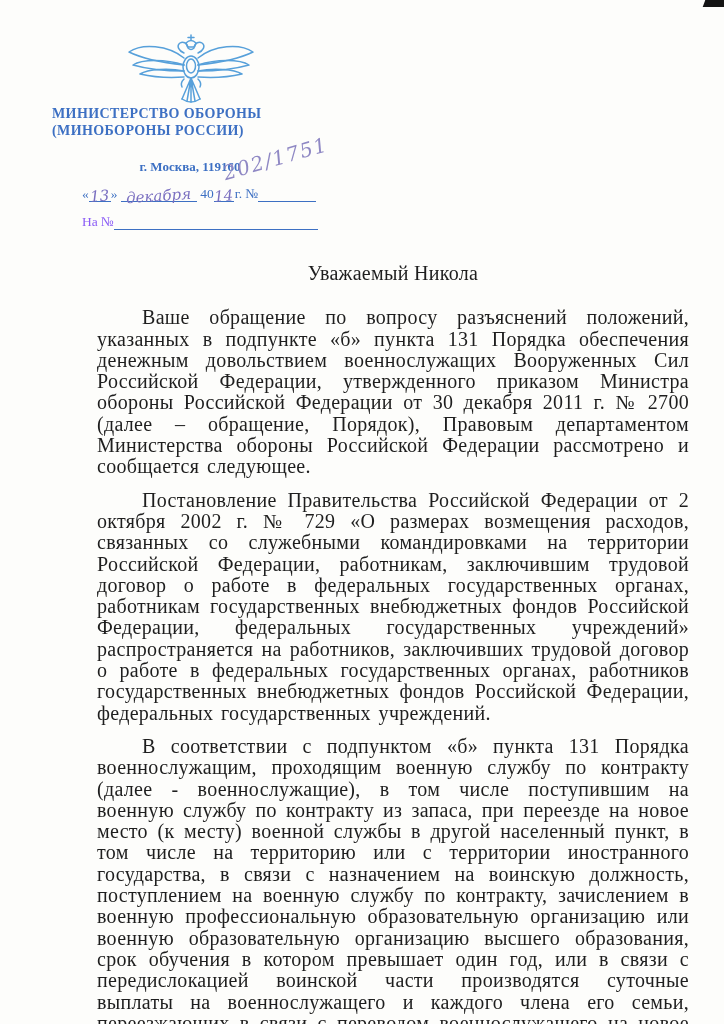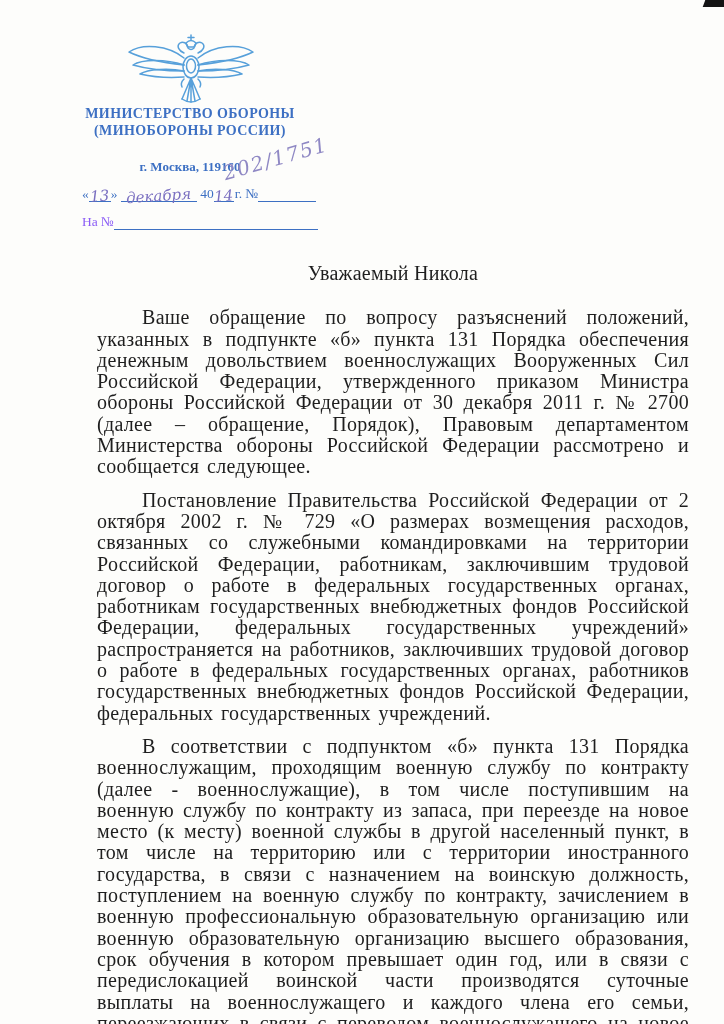--- a/index.html
+++ b/index.html
@@ -23,21 +23,21 @@
   .emblem {
     position: absolute;
     left: 126px; top: 33px;
     width: 130px; height: 74px;
   }
   .emblem svg { width: 100%; height: 100%; display: block; }
   .org-name {
     position: absolute;
     left: 52px; top: 106px;
     width: 276px;
-    text-align: center;
+    text-align: left;
     font-weight: bold;
     font-size: 14px;
     line-height: 16.5px;
     letter-spacing: 0.4px;
     color: #3d70c3;
   }
   .city-line {
     position: absolute;
     left: 52px; top: 159px;
     width: 276px;

